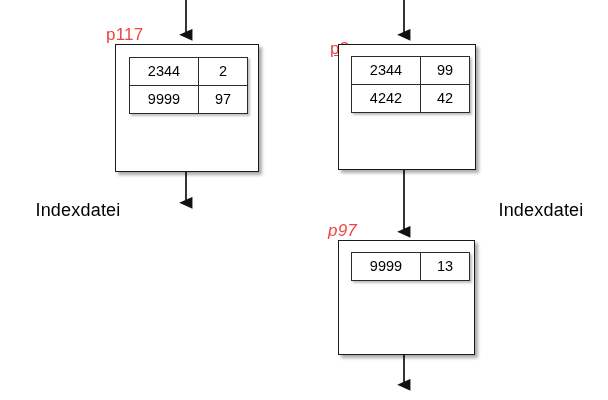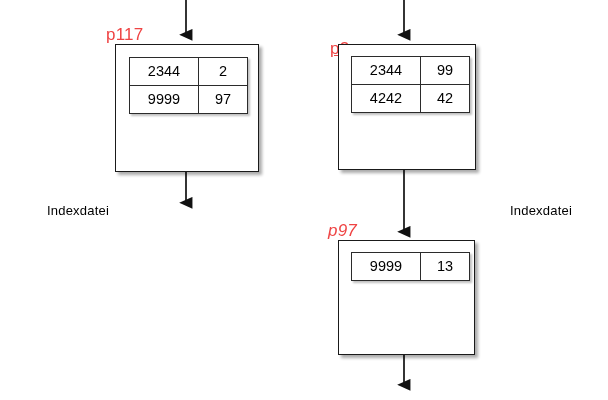--- a/index.html
+++ b/index.html
@@ -62,21 +62,21 @@
     line-height: 27px;
     color: #000;
     font-family: "Liberation Sans", sans-serif;
   }
   .entry-table td.key-cell  { width: 68px; }
   .entry-table td.ptr-cell  { width: 48px; }
 
   
   .caption {
     position: absolute;
-    font-size: 13px;
+    font-size: 18px;
     line-height: 25px;
     text-align: center;
     white-space: nowrap;
     letter-spacing: 0.2px;
     color: #000;
   }
 </style>
 </head>
 <body>
 

